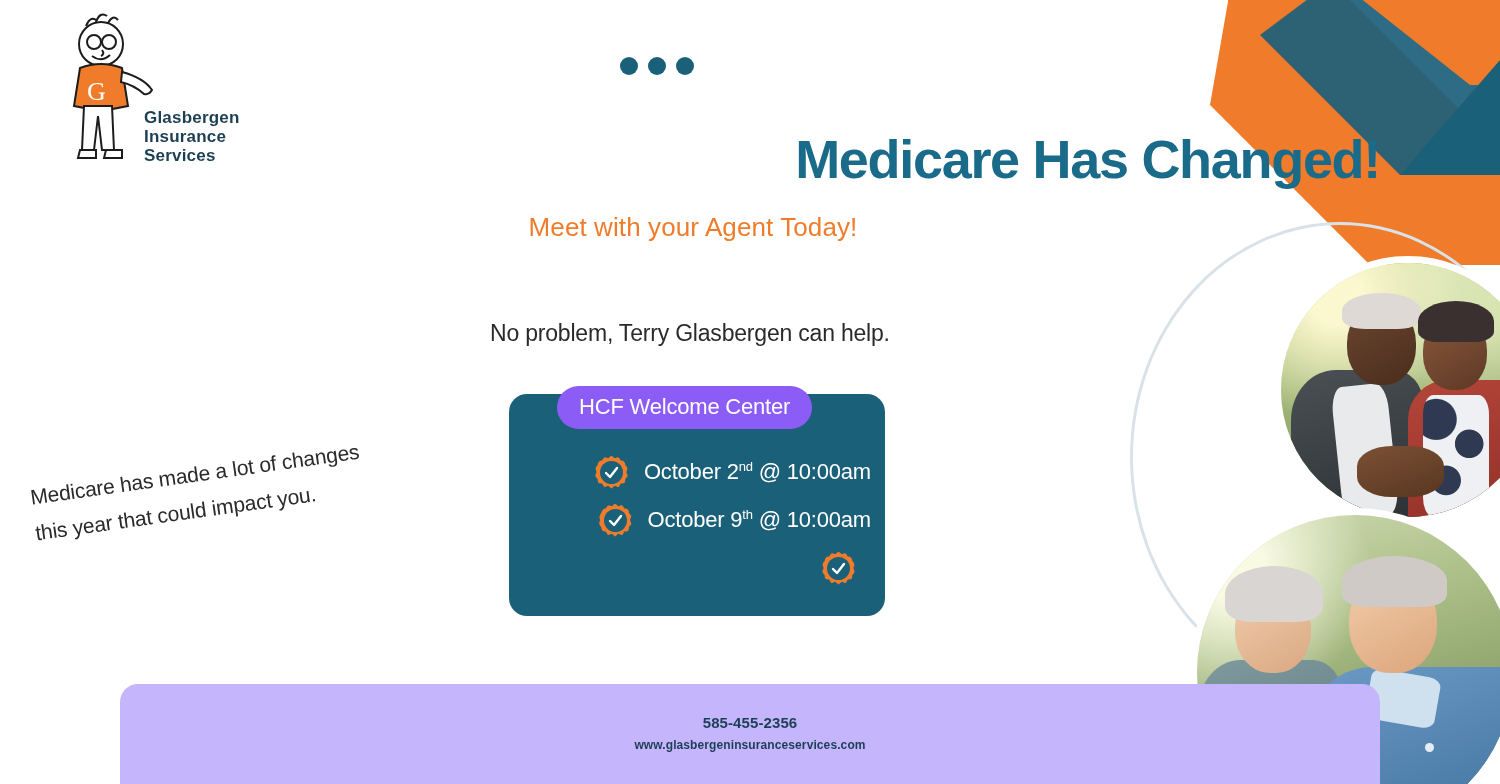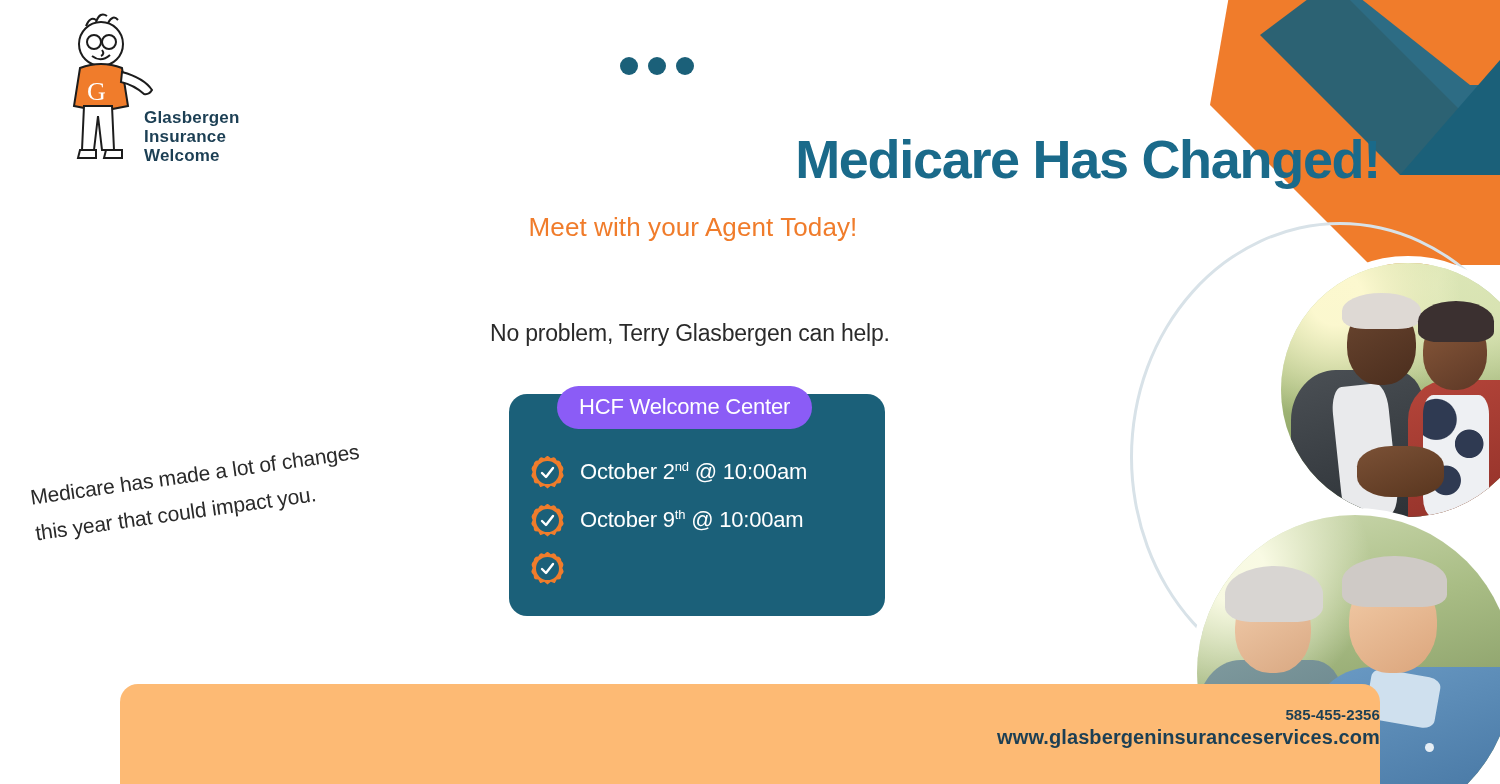--- a/index.html
+++ b/index.html
@@ -151,20 +151,21 @@
     position: absolute;
     left: 531px;
     top: 448px;
     width: 340px;
   }
   .card-item {
     display: flex;
     align-items: center;
     height: 48px;
     margin-bottom: 0px;
+    justify-content: flex-end;
   }
   .check-badge {
     position: relative;
     width: 33px;
     height: 33px;
     flex: 0 0 33px;
     margin-right: 16px;
   }
   .check-badge .star {
     position: absolute;
@@ -336,29 +337,29 @@
     border-radius: 50%; background: #e6eef5;
   }
 
   
   .footer {
     position: absolute;
     left: 120px;
     top: 684px;
     width: 1260px;
     height: 100px;
-    background: #fdba74;
+    background: #c4b5fd;
     border-radius: 18px 18px 0 0;
     color: #1c3f54;
-    text-align: right;
-    padding-top: 20px;
+    text-align: center;
+    padding-top: 28px;
   }
   .footer div {
     font-weight: bold;
-    font-size: 20px;
+    font-size: 12px;
     line-height: 22px;
     letter-spacing: 0.1px;
   }
   .footer .phone { font-size: 15px; }
 </style>
 </head>
 <body>
 
 <div class="flyer">
 
@@ -395,21 +396,21 @@
 
         <path d="M24 140 h16 v8 h-18 z" fill="#ffffff" stroke="#1c1c1c" stroke-width="2"></path>
         <path d="M50 140 h16 v8 h-18 z" fill="#ffffff" stroke="#1c1c1c" stroke-width="2"></path>
 
         <text x="31" y="90" font-family="Liberation Serif, serif" font-size="26" fill="#ffffff">G</text>
       </svg>
     </div>
     <div class="logo-text">
       <div>Glasbergen</div>
       <div>Insurance</div>
-      <div>Welcome</div>
+      <div>Services</div>
     </div>
   </div>
 
   <div class="dots">
     <span></span>
     <span></span>
     <span></span>
   </div>
 
   <div class="headline">Medicare Has Changed!</div>

